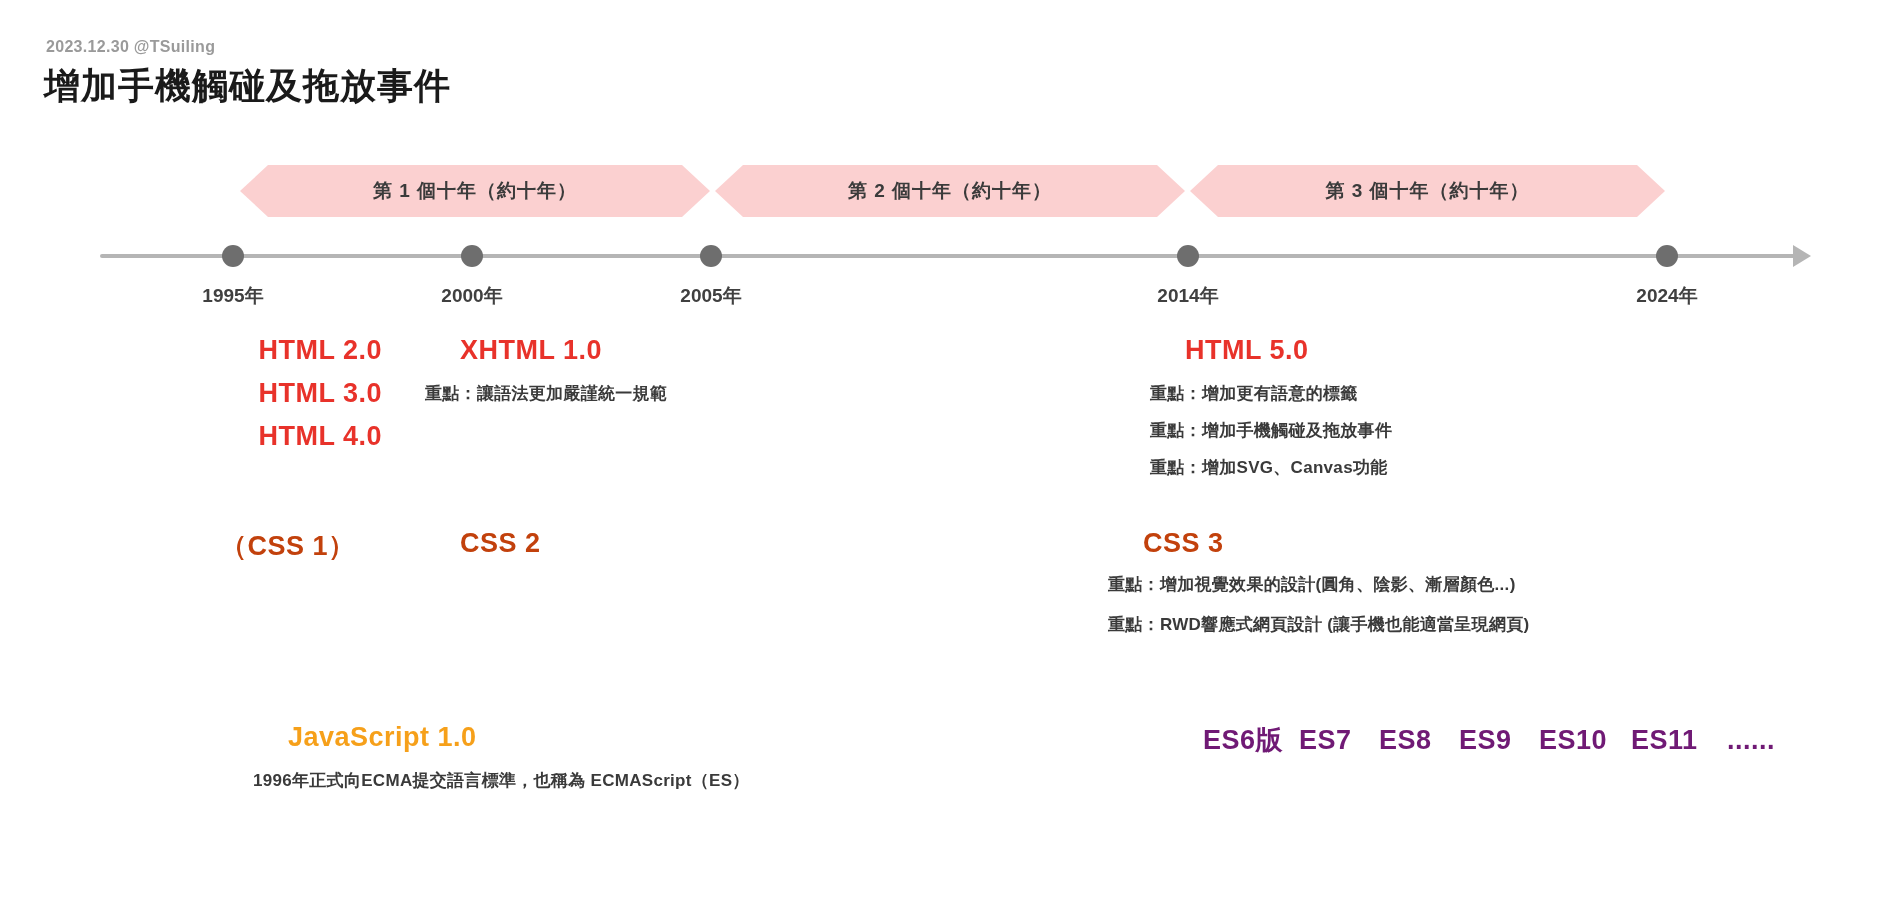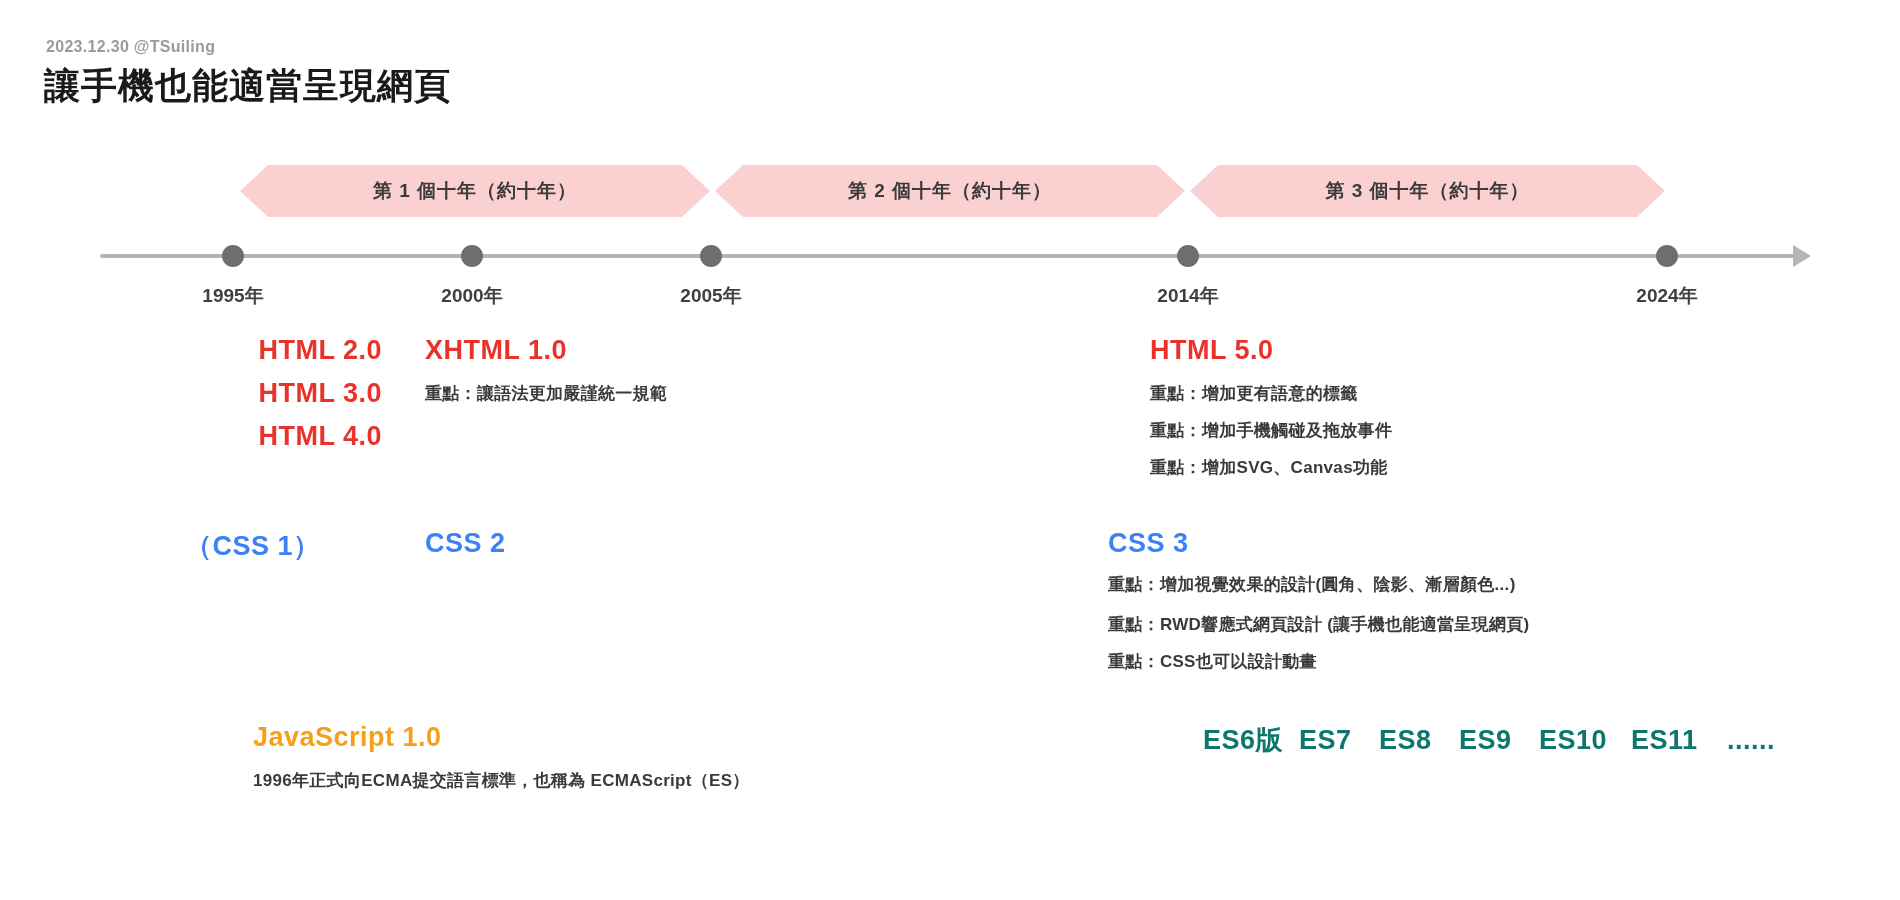--- a/index.html
+++ b/index.html
@@ -109,23 +109,24 @@
 
   
   .block {
     position: absolute;
     white-space: nowrap;
   }
   .htitle {
     font-size: 27px;
     font-weight: bold;
     letter-spacing: 0.5px;
+    padding-left: 35px;
   }
   .htitle.red { color: #e8322a; }
-  .htitle.blue { color: #3b82f6; }
+  .htitle.blue { color: #c2410c; }
   .htitle.orange { color: #f6a01a; }
   .note {
     font-size: 17px;
     font-weight: bold;
     color: #3a3a3a;
     letter-spacing: 0.3px;
     margin-top: 9px;
   }
 
   .stack-right {
@@ -133,21 +134,21 @@
   }
 
   .es-row {
     position: absolute;
     display: flex;
     align-items: baseline;
   }
   .es-item {
     font-size: 27px;
     font-weight: bold;
-    color: #0f766e;
+    color: #701a75;
     letter-spacing: 0.5px;
   }
   .es-years {
     position: absolute;
     display: flex;
     align-items: baseline;
   }
   .es-year {
     font-size: 17px;
     font-weight: bold;
@@ -156,21 +157,21 @@
 </style>
 </head>
 <body>
 
 <div class="page">
 
   <div class="meta">
     <span>2023.12.30</span>
     <span class="handle">@TSuiling</span>
   </div>
-  <div class="title">讓手機也能適當呈現網頁</div>
+  <div class="title">增加手機觸碰及拖放事件</div>
 
   <div class="decade" style="left:240px; top:165px; width:470px;">
     <svg class="body" viewBox="0 0 470 52" preserveAspectRatio="none">
       <polygon points="0,26 28,0 442,0 470,26 442,52 28,52" fill="#fbd0d0"></polygon>
     </svg>
     <div class="label">第 1 個十年（約十年）</div>
   </div>
 
   <div class="decade" style="left:715px; top:165px; width:470px;">
     <svg class="body" viewBox="0 0 470 52" preserveAspectRatio="none">
@@ -224,21 +225,20 @@
   </div>
 
   <div class="block" style="left:425px; top:528px;">
     <div class="htitle blue">CSS 2</div>
   </div>
 
   <div class="block" style="left:1108px; top:528px;">
     <div class="htitle blue">CSS 3</div>
     <div class="note" style="margin-top:14px;">重點：增加視覺效果的設計(圓角、陰影、漸層顏色...)</div>
     <div class="note" style="margin-top:17px;">重點：RWD響應式網頁設計 (讓手機也能適當呈現網頁)</div>
-    <div class="note" style="margin-top:14px;">重點：CSS也可以設計動畫</div>
   </div>
 
   <div class="block" style="left:205px; top:722px;margin-left:48px;">
     <div class="htitle orange">JavaScript 1.0</div>
     <div class="note" style="margin-top:16px;">1996年正式向ECMA提交語言標準，也稱為 ECMAScript（ES）</div>
   </div>
 
   <div class="es-row" style="left:1203px; top:722px;">
     <span class="es-item" style="width:96px;">ES6版</span>
     <span class="es-item" style="width:80px;">ES7</span>

